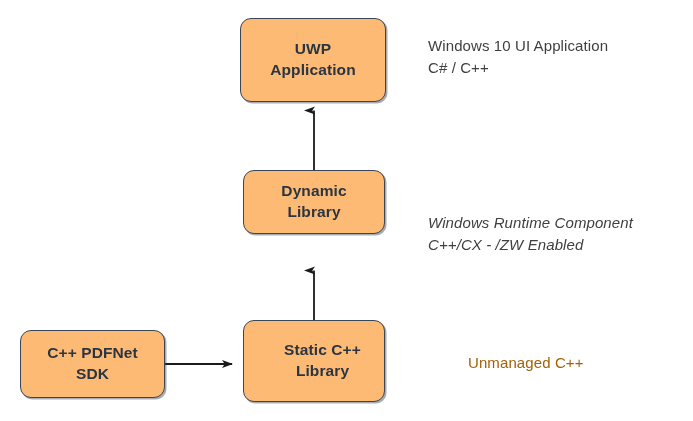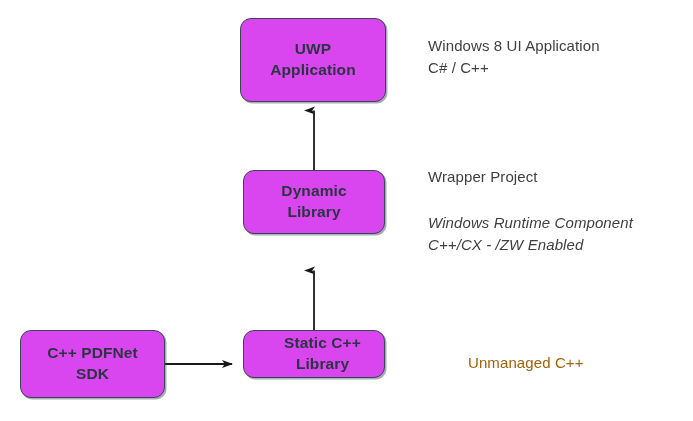--- a/index.html
+++ b/index.html
@@ -14,21 +14,21 @@
   #diagram-canvas {
     position: relative;
     width: 693px;
     height: 421px;
     background: #ffffff;
     overflow: hidden;
   }
   .node-box {
     position: absolute;
     box-sizing: border-box;
-    background: #d946ef;
+    background: #fdba74;
     border: 1.4px solid #3a4655;
     border-radius: 11px;
     display: flex;
     align-items: center;
     justify-content: center;
     text-align: center;
     color: #2b3542;
     font-weight: bold;
     font-size: 15.5px;
     line-height: 1.35;
@@ -93,28 +93,27 @@
   <div class="node-box" style="left:243px; top:170px; width:142px; height:64px;">
     <span class="node-label">Dynamic
 Library</span>
   </div>
 
   <div class="node-box" style="left:20px; top:330px; width:145px; height:68px;">
     <span class="node-label">C++ PDFNet
 SDK</span>
   </div>
 
-  <div class="node-box" style="left:243px; top:330px; width:142px; height:48px;padding-left:17px;">
+  <div class="node-box" style="left:243px; top:320px; width:142px; height:82px;padding-left:17px;">
     <span class="node-label">Static C++
 Library</span>
   </div>
 
-  <div class="side-note note-gray" style="left:428px; top:35px;">Windows 8 UI Application
+  <div class="side-note note-gray" style="left:428px; top:35px;">Windows 10 UI Application
 C# / C++</div>
 
-  <div class="side-note note-gray" style="left:428px; top:166px;">Wrapper Project</div>
 
   <div class="side-note note-gray" style="left:428px; top:212px;font-style:italic;">Windows Runtime Component
 C++/CX - /ZW Enabled</div>
 
   <div class="side-note note-dark" style="left:428px; top:352px;">Unmanaged C++</div>
 
 </div>
 
 </body></html>

